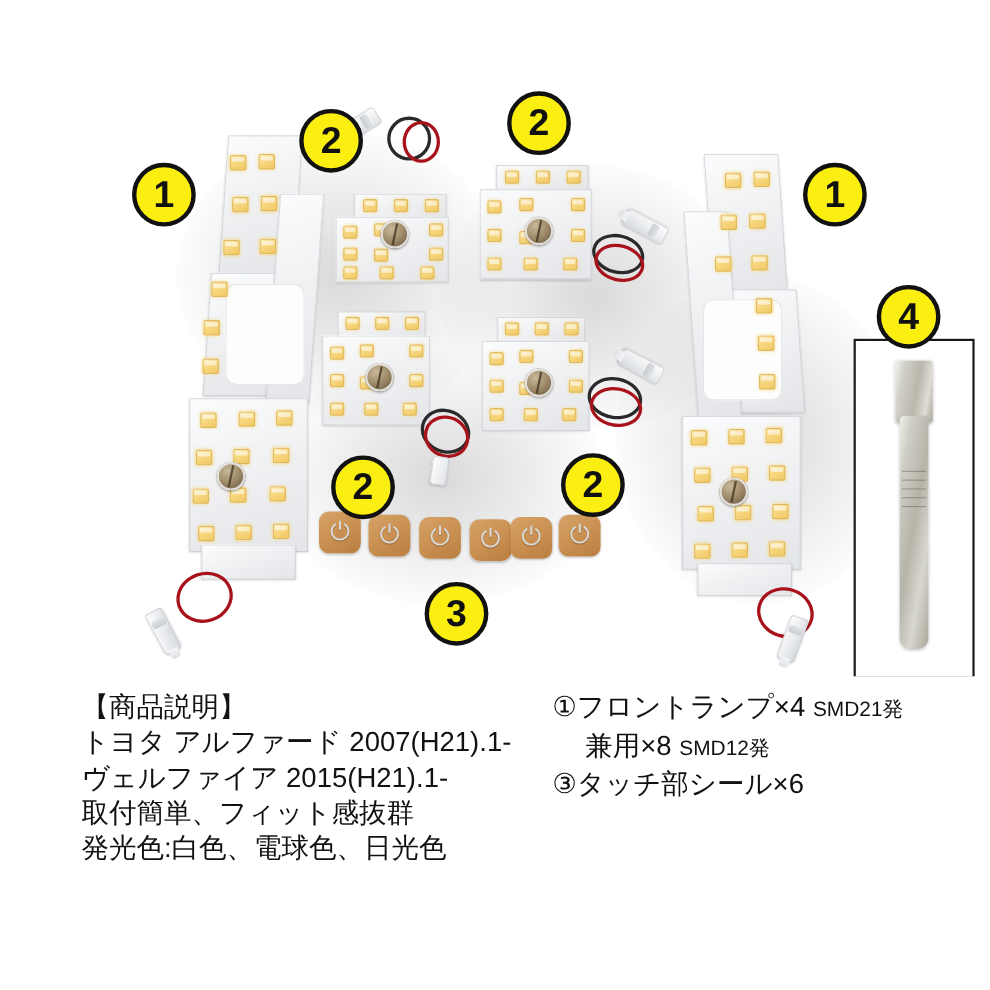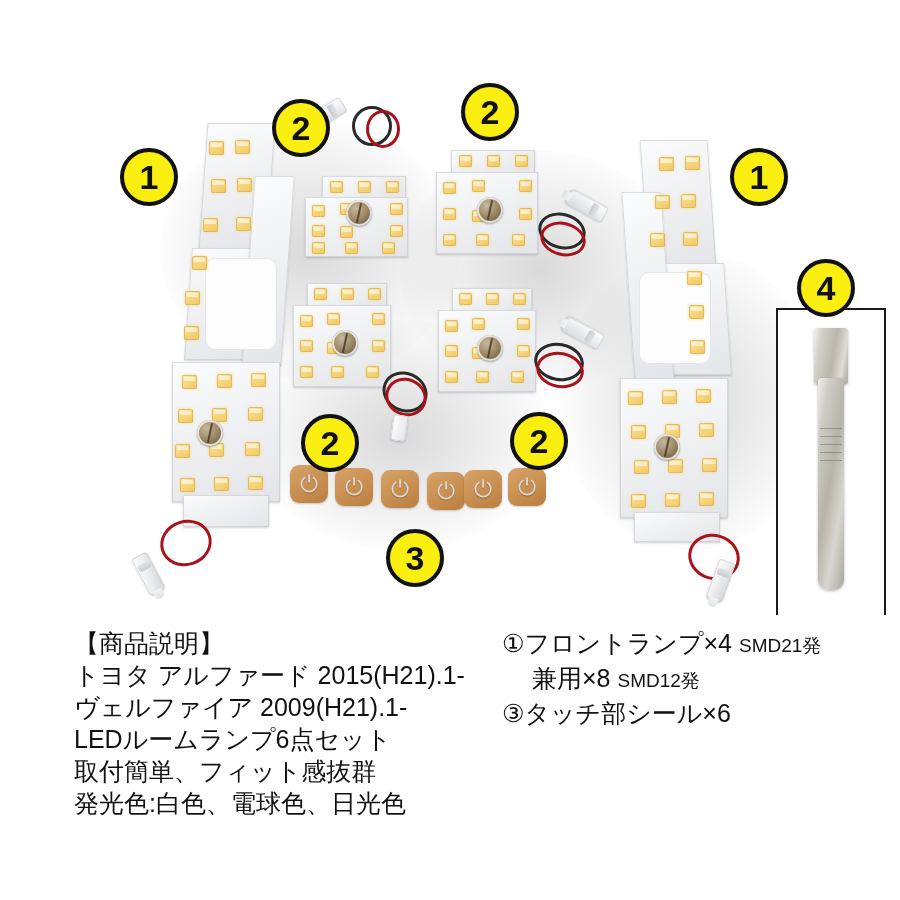--- a/index.html
+++ b/index.html
@@ -330,23 +330,22 @@
     <div class="badge" style="left:797px;top:259px;">4</div>
     <div class="badge" style="left:301px;top:414px;">2</div>
     <div class="badge" style="left:510px;top:412px;">2</div>
     <div class="badge" style="left:386px;top:529px;">3</div>
   </div>
 
   <div class="textarea">
 
     <div class="col left">
       <div class="ln">【商品説明】</div>
-      <div class="ln">トヨタ アルファード 2015(H21).1-</div>
-      <div class="ln">ヴェルファイア 2009(H21).1-</div>
-      <div class="ln">LEDルームランプ6点セット</div>
+      <div class="ln">トヨタ アルファード 2007(H21).1-</div>
+      <div class="ln">ヴェルファイア 2015(H21).1-</div>
       <div class="ln">取付簡単、フィット感抜群</div>
       <div class="ln">発光色:白色、電球色、日光色</div>
     </div>
 
     <div class="col right">
       <div class="ln">
         <span>①フロントランプ×4</span>
         <span class="sm">SMD21発</span>
       </div>
       <div class="ln indent">

